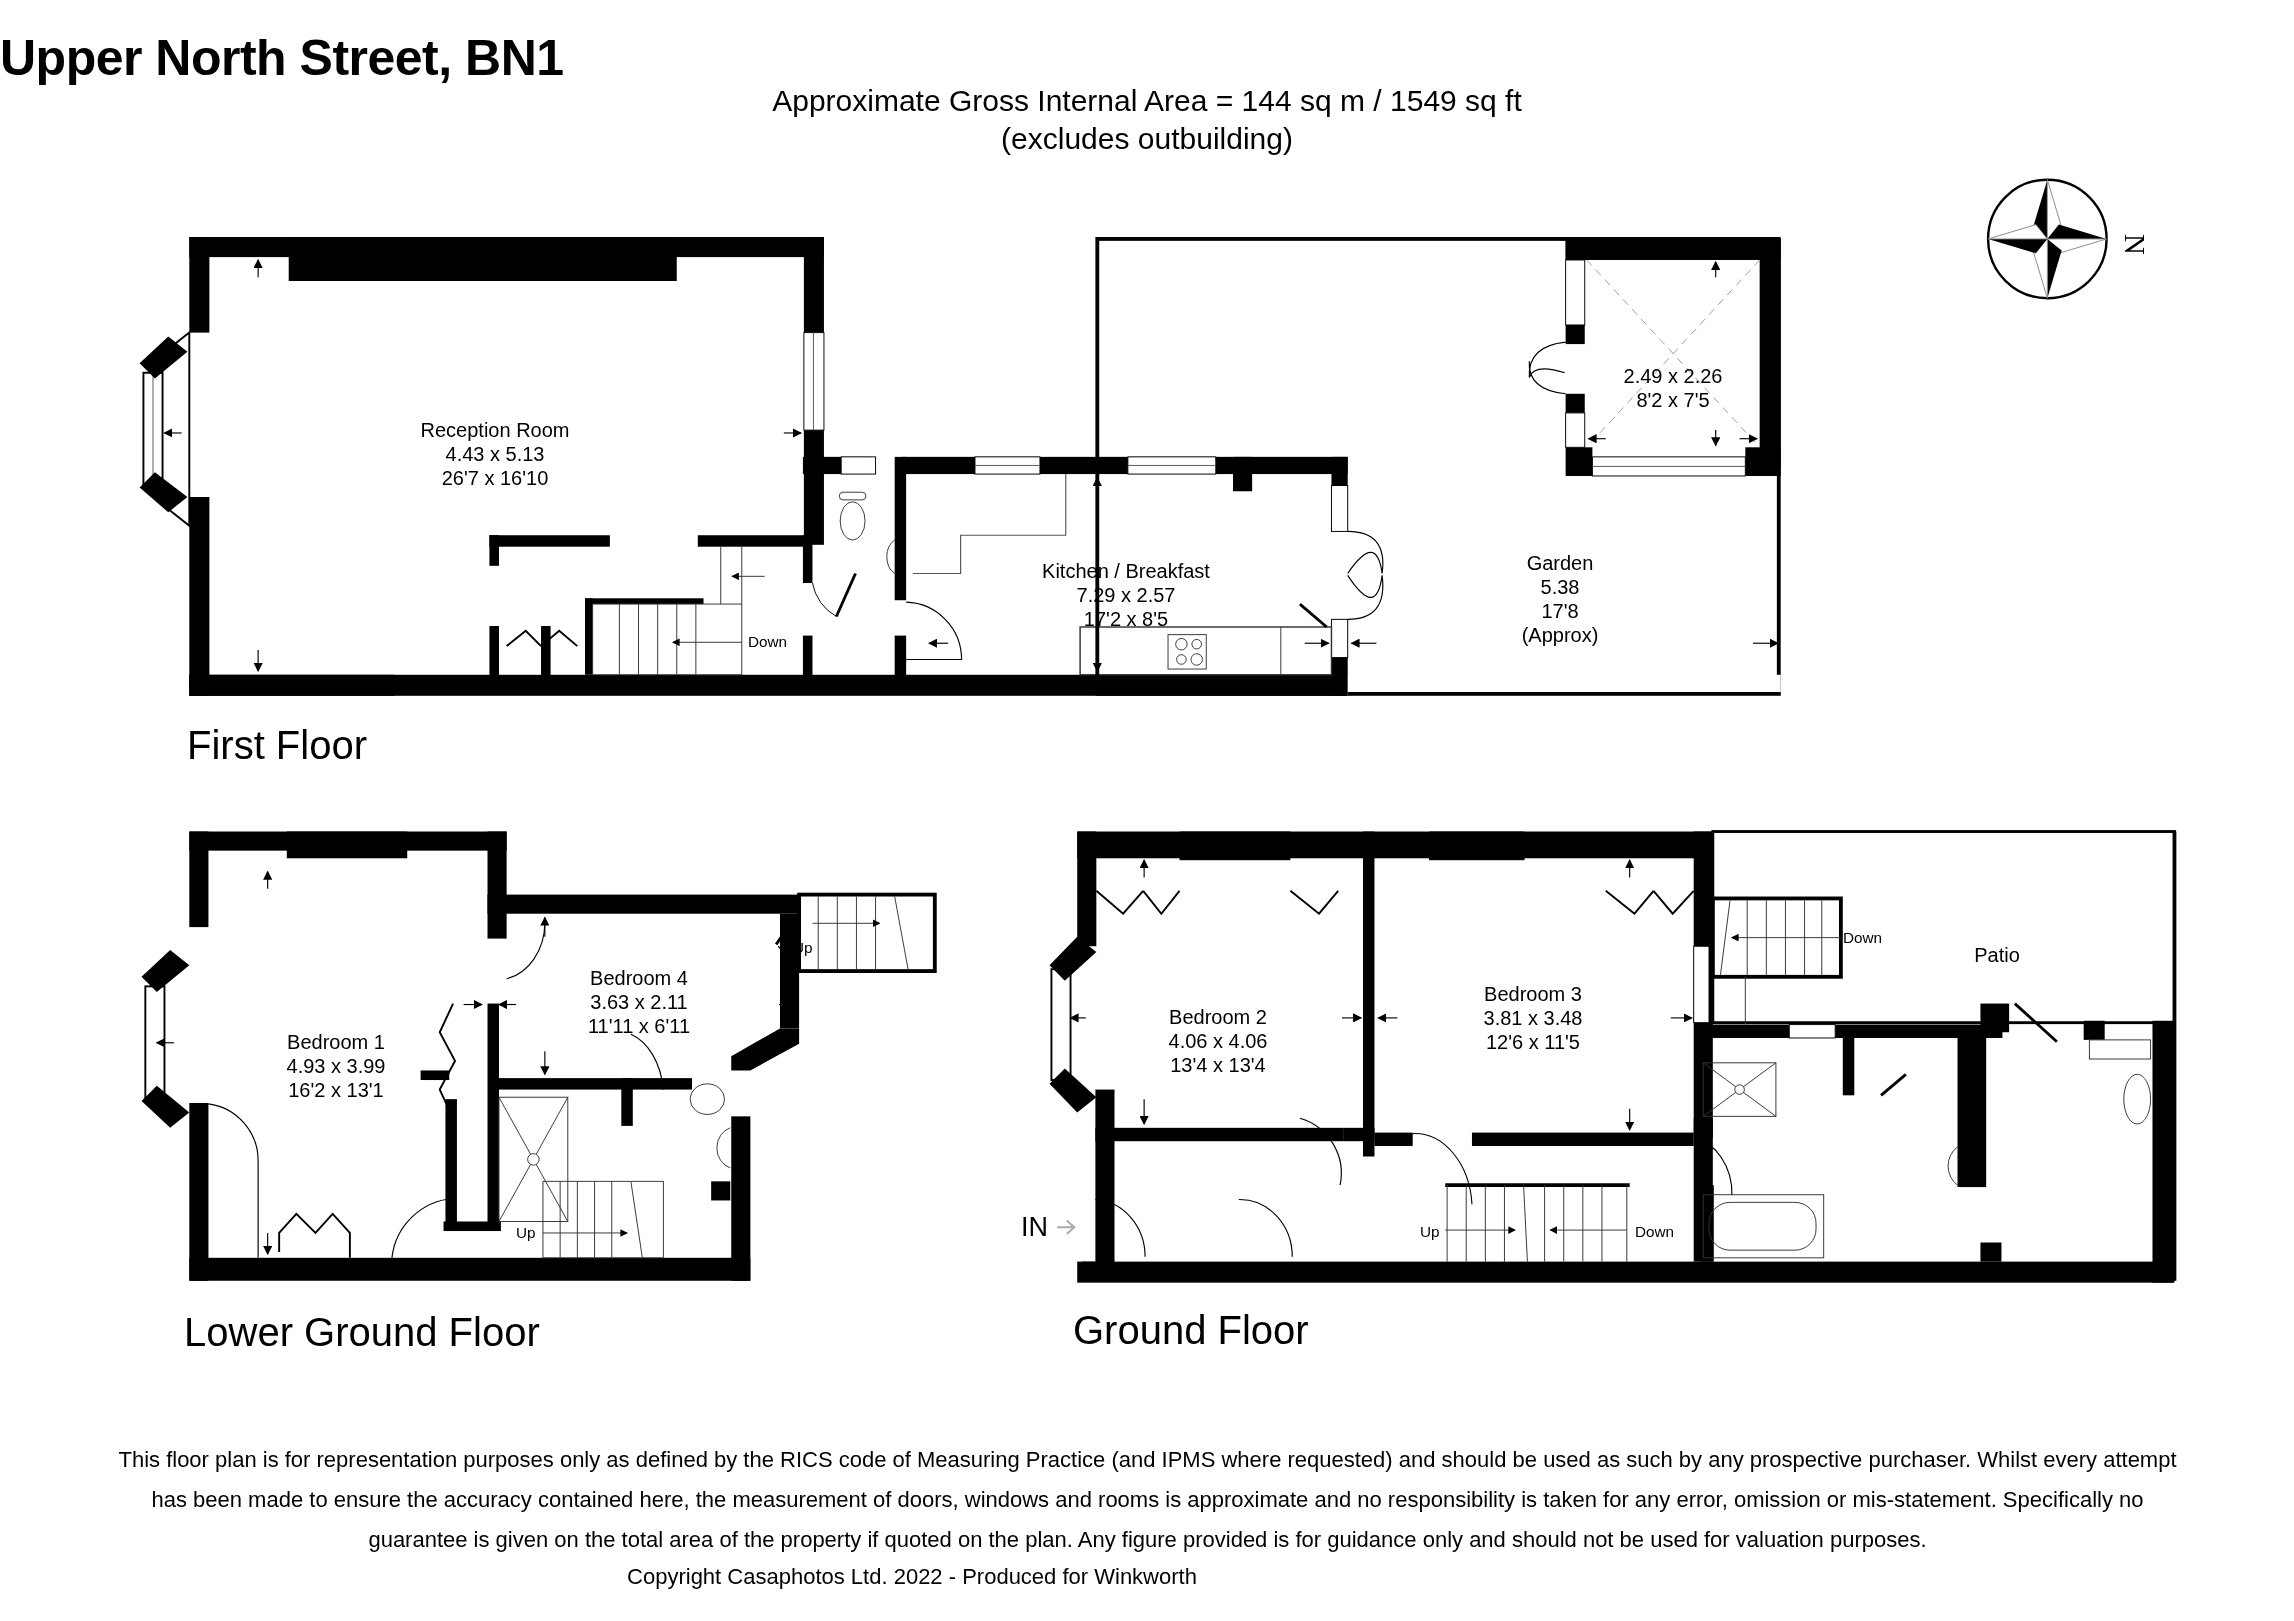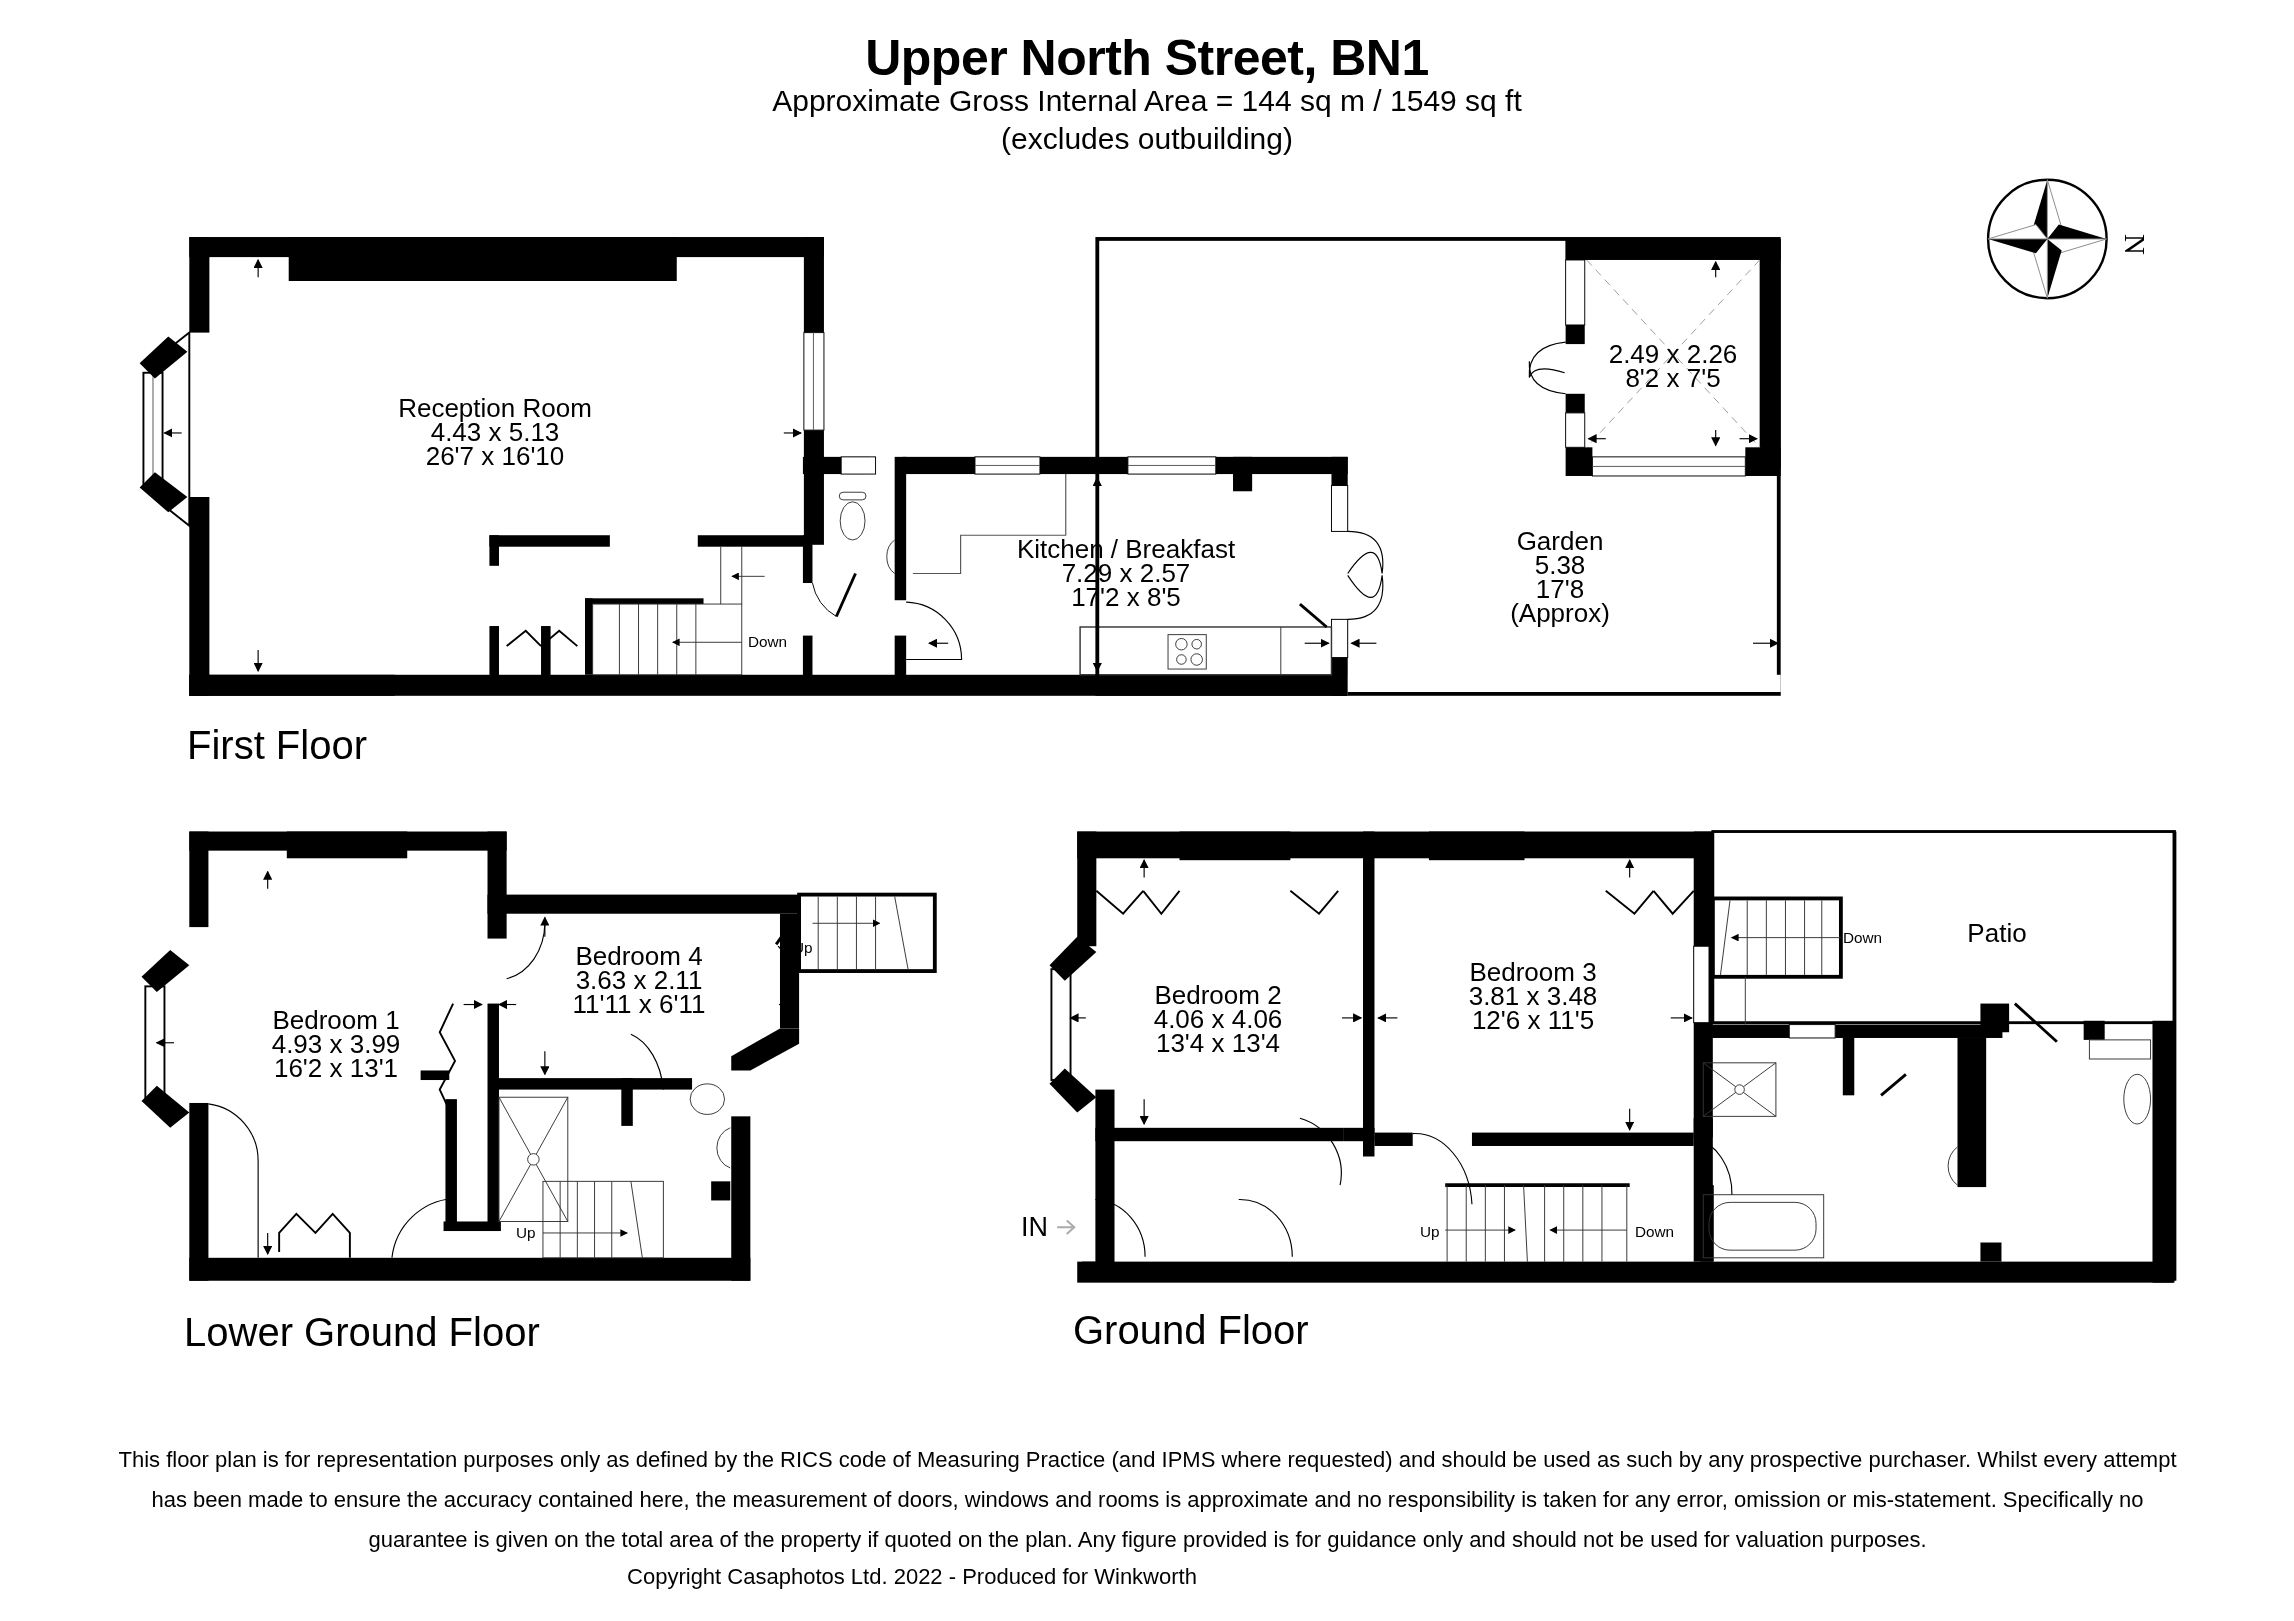--- a/index.html
+++ b/index.html
@@ -1,24 +1,24 @@
 <!DOCTYPE html>
 <html><head>
 <meta charset="utf-8">
 <style>
   html, body { margin: 0; padding: 0; background: #ffffff; }
   body { width: 2294px; height: 1621px; position: relative; overflow: hidden;
          font-family: "Liberation Sans", sans-serif; color: #000; }
   .abs { position: absolute; }
-  .title { left: 0; width: 2294px; text-align: center; top: 29px; font-size: 50px; font-weight: bold; letter-spacing: -0.5px; }
+  .title { left: 0; width: 2294px; top: 29px; font-size: 50px; font-weight: bold; letter-spacing: -0.5px; }
   .subtitle { left: 0; width: 2294px; text-align: center; font-size: 30px; }
   .sub1 { top: 84px; }
   .sub2 { top: 122px; }
   svg.plan { position: absolute; left: 0; top: 0; }
-  .room-label { position: absolute; text-align: center; font-size: 26px; line-height: 24px; transform: translateX(-50%); white-space: nowrap; }
+  .room-label { position: absolute; text-align: center; font-size: 20px; line-height: 24px; transform: translateX(-50%); white-space: nowrap; margin-top: 22px; }
   .small-label { position: absolute; font-size: 15.3px; white-space: nowrap; }
   .floor-label { position: absolute; font-size: 40px; font-weight: normal; white-space: nowrap; }
   .disclaimer { position: absolute; left: 115px; width: 2065px; top: 1440px; text-align: center; font-size: 22px; line-height: 40px; }
   .copyright { position: absolute; left: 0; width: 1824px; top: 1564px; text-align: center; font-size: 22px; }
   .in-label { position: absolute; font-size: 27px; }
   .compass-n { position: absolute; font-family: "Liberation Serif", serif; font-size: 29px; transform: rotate(90deg); }
 </style>
 </head>
 <body>
 

